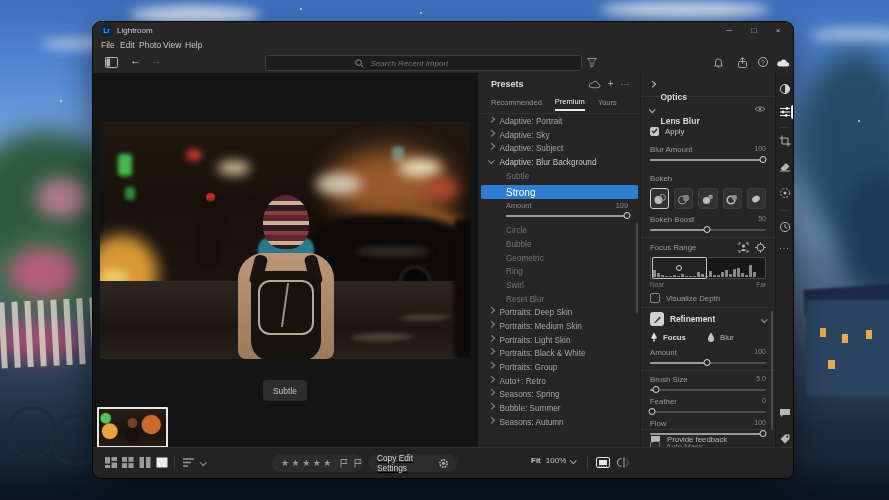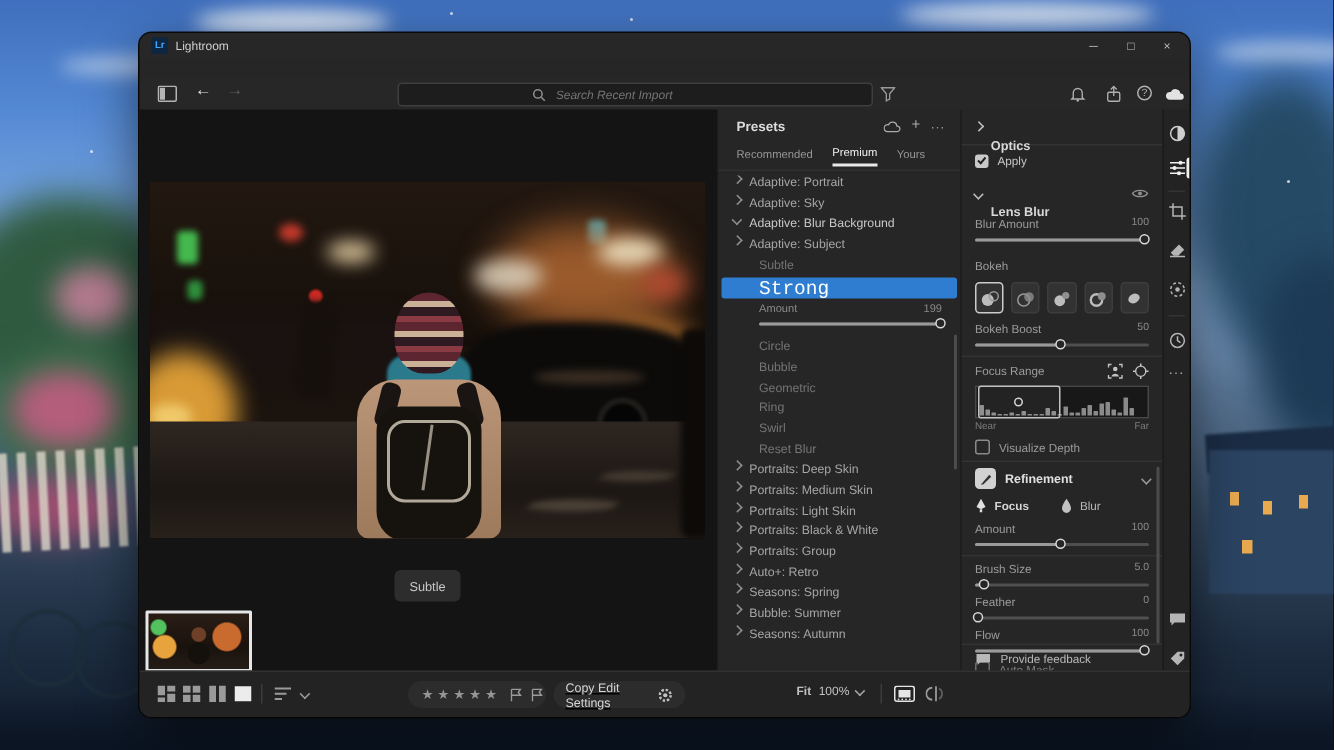--- a/index.html
+++ b/index.html
@@ -54,21 +54,21 @@
   .presets-title{font-size:9px;font-weight:bold;color:#dcdcdc;}
   .ph-icons{margin-left:auto;display:flex;align-items:center;gap:7px;color:#ababab;}
   .tabs{display:flex;gap:13px;padding:0 12px;height:18px;align-items:center;border-bottom:1px solid #303030;}
   .tab{font-size:7.5px;color:#969696;padding-bottom:3px;}
   .tab.active{color:#f0f0f0;border-bottom:2px solid #e8e8e8;}
   .plist{position:absolute;left:0;top:44px;right:0;bottom:0;overflow:hidden;}
   .prow{display:flex;align-items:flex-start;height:13.7px;padding:0 10px;font-size:8.2px;color:#a6a6a6;}
   .prow .chv{margin-right:6px;color:#8d8d8d;}
   .child{padding-left:27px;color:#8a8a8a;}
   .dim{color:#757575;}
-  .selrow{background:#2e7dd1;color:#fff;margin:0 2px;border-radius:2px;height:13.7px;display:flex;align-items:center;padding:0 25px;font-size:13px;font-family:Liberation Mono, monospace;}
+  .selrow{background:#2e7dd1;color:#fff;margin:0 2px;border-radius:2px;height:13.7px;display:flex;align-items:center;padding:0 25px;font-size:10px;}
   .amountblk{padding:2px 12px 3px 27px;}
   .amountblk .arow{display:flex;font-size:7.4px;color:#8a8a8a;}
   .chv{display:inline-block;width:3.5px;height:3.5px;border-right:1.1px solid currentColor;border-bottom:1.1px solid currentColor;}
   .chv.r{transform:rotate(-45deg);}
   .chv.d{transform:rotate(45deg);}
   .vscroll{position:absolute;width:2px;background:#4c4c4c;border-radius:1px;}
   
   .slider{position:relative;height:2px;background:#4f4f4f;border-radius:1px;margin:5px 0 6px;}
   .slider .fill{position:absolute;left:0;top:0;height:2px;background:#9a9a9a;border-radius:1px;}
   .slider .knob{position:absolute;top:-3.5px;width:7px;height:7px;border:1.5px solid #d9d9d9;border-radius:50%;
@@ -141,20 +141,27 @@
 <div class="lrwin">
 
   <div class="titlebar">
     <div class="lr-logo">Lr</div>
     <div class="title-text">Lightroom</div>
     <div class="winbtn" style="right:52px;">─</div>
     <div class="winbtn" style="right:27px;">□</div>
     <div class="winbtn" style="right:3px;">×</div>
   </div>
 
+  <div class="menubar">
+    <span class="menu-item" style="left:8px;">File</span>
+    <span class="menu-item" style="left:27px;">Edit</span>
+    <span class="menu-item" style="left:46px;">Photo</span>
+    <span class="menu-item" style="left:70px;">View</span>
+    <span class="menu-item" style="left:92px;">Help</span>
+  </div>
 
   <div class="toolbar">
     <span class="abs" style="left:12px;top:5px;">
       <svg width="13" height="11" viewBox="0 0 13 11">
             <rect x="0.5" y="0.5" width="12" height="10" rx="1" fill="none" stroke="#b5b5b5"></rect>
             <rect x="1.5" y="1.5" width="3.5" height="8" fill="#b5b5b5"></rect>
           </svg>
     </span>
     <span class="abs" style="left:37px;top:2px;font-size:11px;color:#e3e3e3;">←</span>
     <span class="abs" style="left:58px;top:2px;font-size:11px;color:#5d5d5d;">→</span>
@@ -261,27 +268,27 @@
       </div>
       <div class="plist">
         <div class="prow">
               <span class="chv r"></span>
               <span>Adaptive: Portrait</span>
             </div>
         <div class="prow">
               <span class="chv r"></span>
               <span>Adaptive: Sky</span>
             </div>
+        <div class="prow">
+              <span class="chv r"></span>
+              <span>Adaptive: Subject</span>
+            </div>
         <div class="prow" style="color:#c8c8c8;">
               <span class="chv d"></span>
               <span>Adaptive: Blur Background</span>
-            </div>
-        <div class="prow">
-              <span class="chv r"></span>
-              <span>Adaptive: Subject</span>
             </div>
         <div class="prow child dim">Subtle</div>
         <div class="selrow">Strong</div>
         <div class="amountblk">
           <div class="arow">
                 <span>Amount</span>
                 <span style="margin-left:auto;">199</span>
               </div>
           <div class="slider">
                 <div class="fill" style="width:99%;"></div>
@@ -332,37 +339,37 @@
             </div>
       </div>
       <div class="vscroll" style="right:2px;top:150px;height:90px;"></div>
     </div>
 
     <div class="controls">
       <div class="sec-row" style="height:23px;border-bottom:1px solid #333;">
         <span class="chv r" style="color:#bdbdbd;"></span>
             <span class="sec-title">Optics</span>
       </div>
-      <div class="sec-row" style="height:20px;gap:6px;">
-        <span class="cb-on">
-          <svg width="7" height="6" viewBox="0 0 7 6">
-                <path d="M1,3 L2.8,4.8 L6,1" fill="none" stroke="#222" stroke-width="1.3"></path>
-              </svg>
-        </span>
-        <span class="ctl-label" style="color:#c6c6c6;">Apply</span>
-      </div>
       <div class="sec-row" style="height:24px;">
         <span class="chv d" style="color:#bdbdbd;"></span>
             <span class="sec-title">Lens Blur</span>
         <span style="margin-left:auto;">
           <svg width="12" height="8" viewBox="0 0 12 8">
                 <path d="M1,4 C3,1.2 9,1.2 11,4 C9,6.8 3,6.8 1,4 z" fill="none" stroke="#8f8f8f" stroke-width="0.9"></path>
                 <circle cx="6" cy="4" r="1.3" fill="#8f8f8f"></circle>
               </svg>
         </span>
+      </div>
+      <div class="sec-row" style="height:20px;gap:6px;">
+        <span class="cb-on">
+          <svg width="7" height="6" viewBox="0 0 7 6">
+                <path d="M1,3 L2.8,4.8 L6,1" fill="none" stroke="#222" stroke-width="1.3"></path>
+              </svg>
+        </span>
+        <span class="ctl-label" style="color:#c6c6c6;">Apply</span>
       </div>
       <div class="ctl-pad" style="margin-top:4px;">
         <div style="display:flex;">
               <span class="ctl-label">Blur Amount</span>
               <span class="ctl-val">100</span>
             </div>
         <div class="slider">
               <div class="fill" style="width:97%;"></div>
               <div class="knob" style="left:97%;"></div>
             </div>

